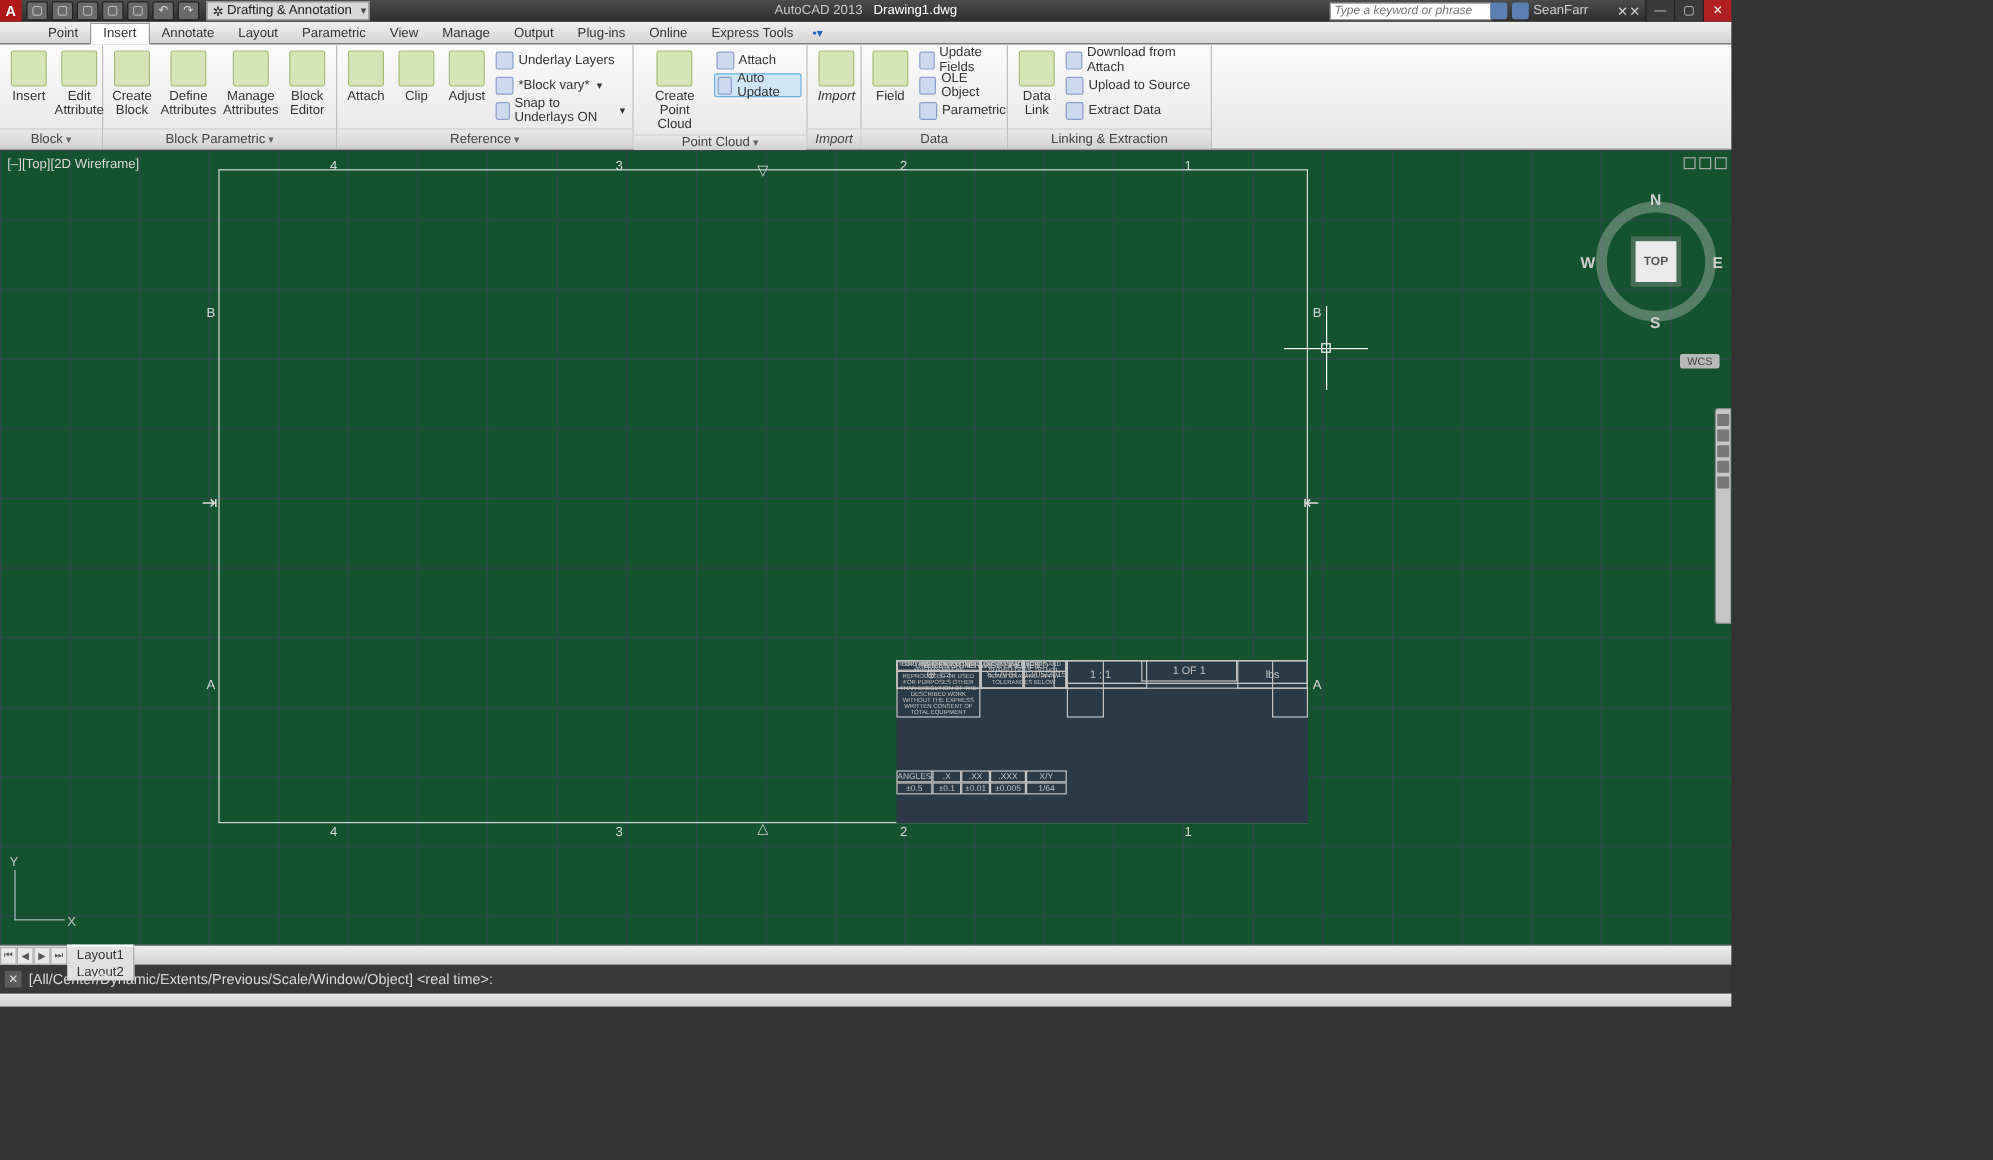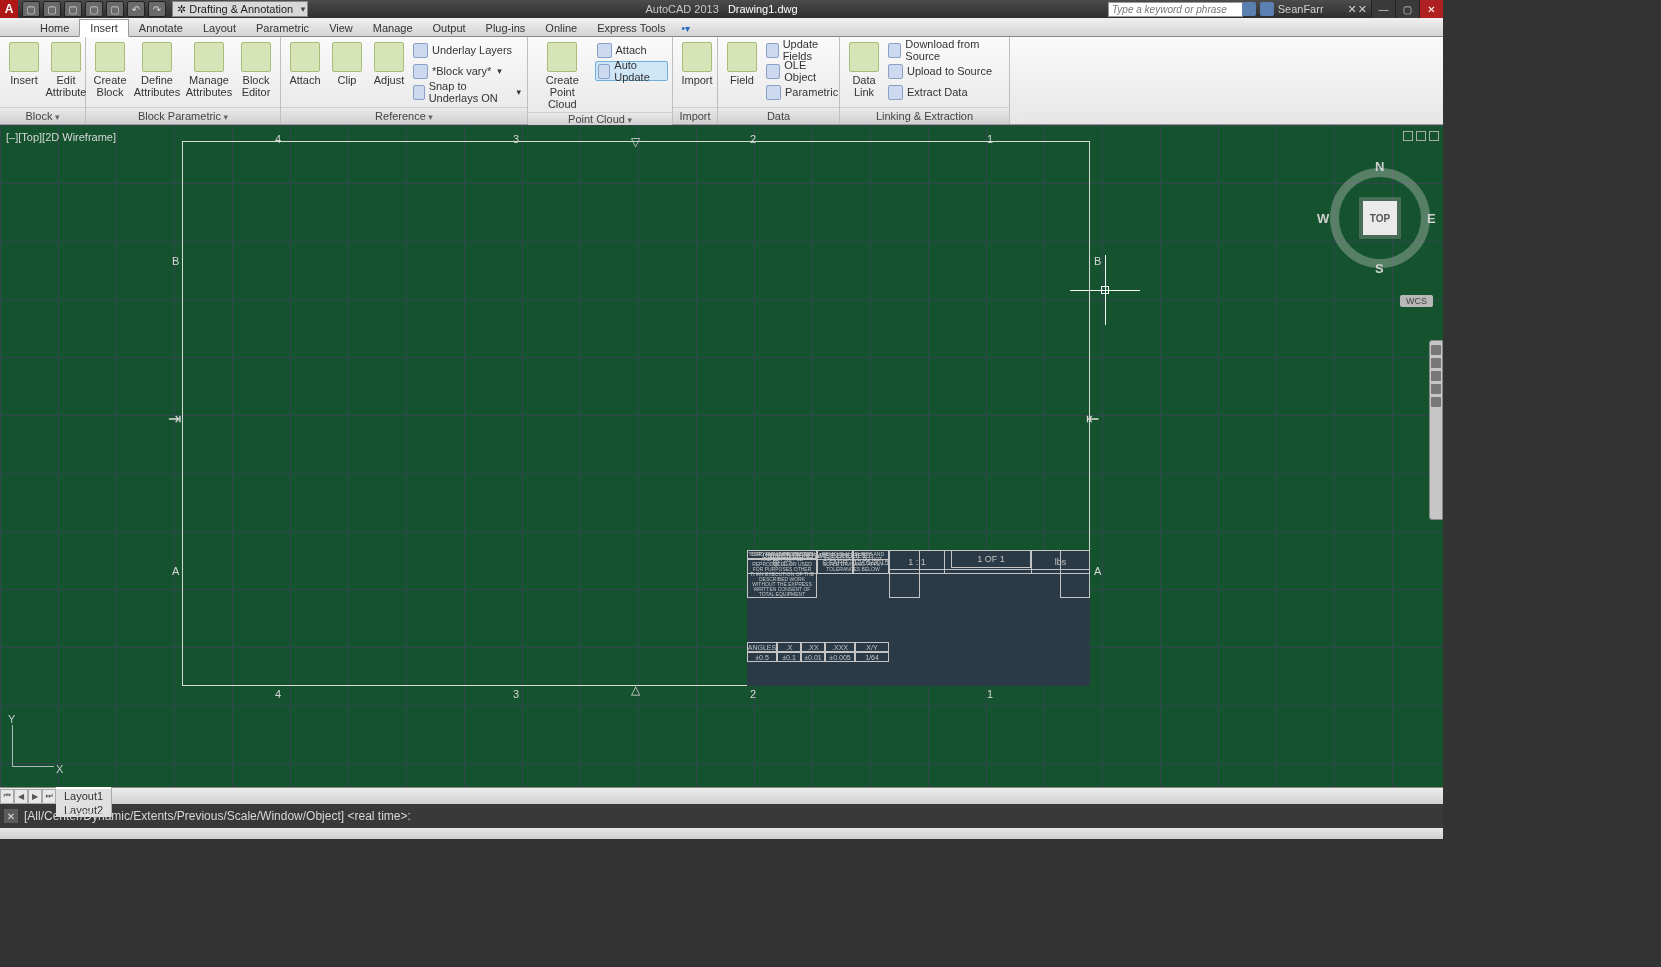--- a/index.html
+++ b/index.html
@@ -115,21 +115,21 @@
   </div>
   <div class="help-ico">?</div>
   <div class="winbtns">
     <div>—</div>
     <div>▢</div>
     <div class="x">✕</div>
   </div>
 </div>
 
 <div class="tabs" id="tabs-row">
-    <div class="tab">Home</div>
+    <div class="tab">Point</div>
     <div class="tab active">Insert</div>
     <div class="tab">Annotate</div>
     <div class="tab">Layout</div>
     <div class="tab">Parametric</div>
     <div class="tab">View</div>
     <div class="tab">Manage</div>
     <div class="tab">Output</div>
     <div class="tab">Plug-ins</div>
     <div class="tab">Online</div>
     <div class="tab">Express Tools</div>
@@ -229,21 +229,21 @@
             <div class="ico"></div>
             <span>Auto Update</span>
           </div>
       </div>
     </div>
     <div class="caption">
         <span class="dd">Point Cloud</span>
       </div>
   </div>
 
-  <div class="panel" style="width:45px;">
+  <div class="panel" style="width:45px;font-style:italic;">
     <div class="body">
       <div class="bigbtn">
           <div class="ico"></div>
           <span>Import</span>
         </div>
     </div>
     <div class="caption">
         <span>Import</span>
       </div>
   </div>
@@ -276,21 +276,21 @@
 
   <div class="panel" style="width:170px;">
     <div class="body">
       <div class="bigbtn">
           <div class="ico"></div>
           <span>Data<br>Link</span>
         </div>
       <div class="vstack">
         <div class="smallrow">
             <div class="ico"></div>
-            <span>Download from Source</span>
+            <span>Download from Attach</span>
           </div>
         <div class="smallrow">
             <div class="ico"></div>
             <span>Upload to Source</span>
           </div>
         <div class="smallrow">
             <div class="ico"></div>
             <span>Extract Data</span>
           </div>
       </div>
@@ -395,21 +395,21 @@
         <div class="cell" style="left: 30px; top: 102px; width: 24px; height: 10px;">±0.1</div>
         <div class="cell" style="left: 54px; top: 92px; width: 24px; height: 10px;">.XX</div>
         <div class="cell" style="left: 54px; top: 102px; width: 24px; height: 10px;">±0.01</div>
         <div class="cell" style="left: 78px; top: 92px; width: 30px; height: 10px;">.XXX</div>
         <div class="cell" style="left: 78px; top: 102px; width: 30px; height: 10px;">±0.005</div>
         <div class="cell" style="left: 108px; top: 92px; width: 34px; height: 10px;">X/Y</div>
         <div class="cell" style="left: 108px; top: 102px; width: 34px; height: 10px;">1/64</div>
       </div>
 
     <div class="cell" style="left:0;top:112;width:142px;height:24px;"></div>
-    <div class="cell" style="left:142px;top:112;width:56px;height:24px; font-size:9px;">1 : 1</div>
+    <div class="cell" style="left:131px;top:112;width:78px;height:24px; font-size:9px;">1 : 1</div>
     <div class="cell" style="left:204px;top:112;width:80px;height:18px; font-size:9px;">1  OF  1</div>
     <div class="cell" style="left:284px;top:112;width:59px;height:24px; font-size:9px;">lbs</div>
   </div>
 </div>
 
 <div class="layout-tabs">
   <div class="nav">
     <div>⏮</div>
     <div>◀</div>
     <div>▶</div>

